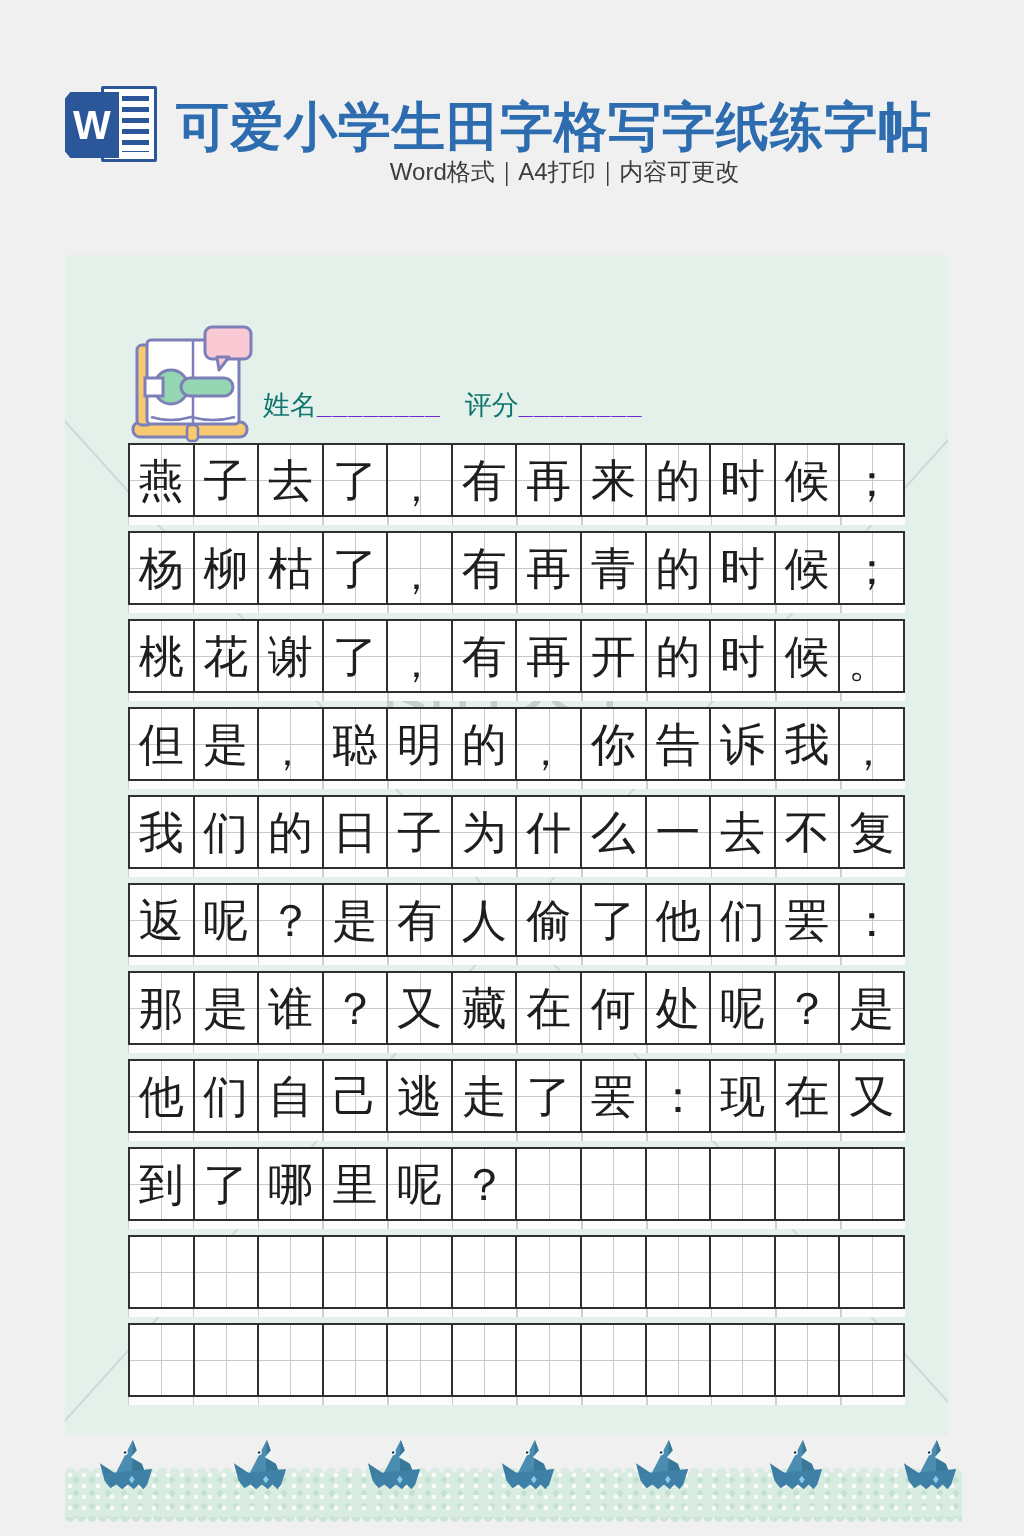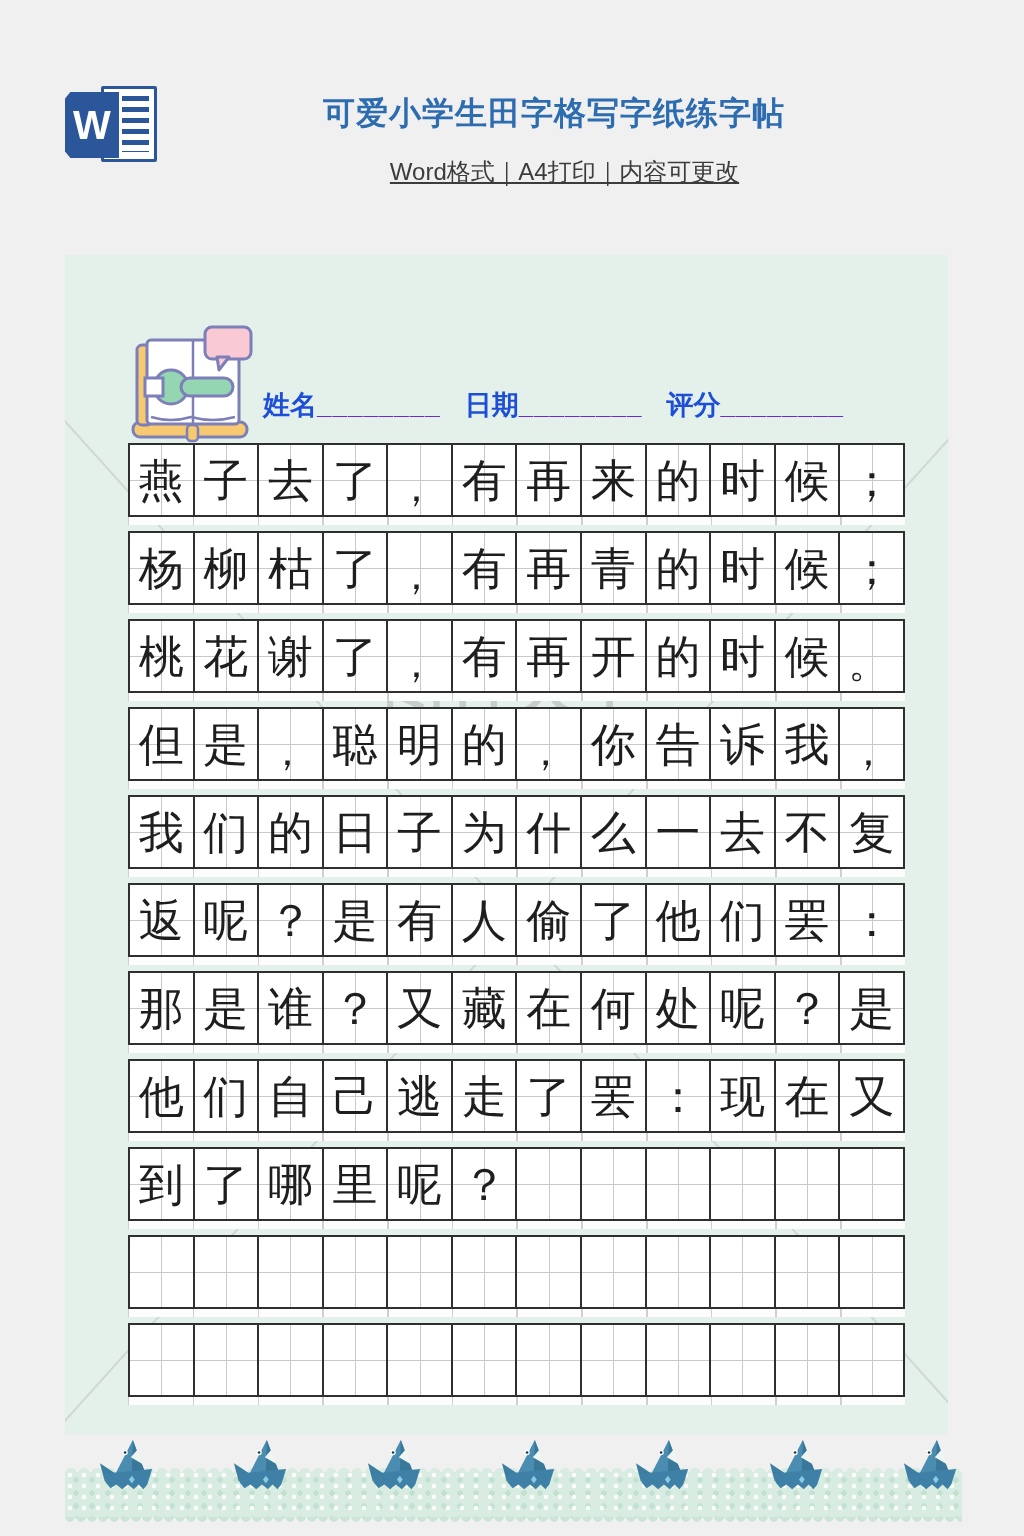--- a/index.html
+++ b/index.html
@@ -20,25 +20,25 @@
   }
   .word-icon .panel{
     position:absolute;left:0;top:8px;width:54px;height:66px;
     background:#2b579a;
     clip-path:polygon(10% 0,100% 0,100% 100%,10% 100%,0 90%,0 10%);
     display:flex;align-items:center;justify-content:center;
   }
   .word-icon .panel span{color:#fff;font-size:40px;font-weight:bold;line-height:1;}
   .page-title{
     position:absolute;left:100px;right:16px;top:92px;text-align:center;
-    font-size:32px;font-weight:bold;color:#2e6cb0;letter-spacing:1px;
+    font-size:53px;font-weight:bold;color:#2e6cb0;letter-spacing:1px;
   }
   .page-subtitle{
     position:absolute;left:105px;right:0;top:156px;text-align:center;
-    font-size:24px;color:#3c3c3c;text-decoration:underline;
+    font-size:24px;color:#3c3c3c;
   }
   
   .sheet{
     position:absolute;left:65px;top:255px;width:883px;height:1180px;
     background:#e4f0ea;overflow:hidden;
   }
   .diag{position:absolute;width:1420px;height:2px;background:rgba(165,165,165,.32);
     left:-260px;top:665px;transform-origin:center;}
   .diag.a{transform:rotate(48deg);}
   .diag.b{transform:rotate(-48deg);}
@@ -48,21 +48,21 @@
     letter-spacing:4px;filter:blur(.6px);
   }
   
   .book-icon{position:absolute;left:60px;top:70px;width:132px;height:118px;}
   
   .fields{
     position:absolute;left:198px;top:132px;width:665px;
     display:flex;gap:24px;align-items:baseline;
   }
   .field{white-space:nowrap;}
-  .field .lbl{font-size:27px;font-weight:bold;color:#1d4ed8;}
+  .field .lbl{font-size:27px;font-weight:normal;color:#0f766e;}
   .field .line{font-size:26px;font-weight:bold;color:#6d28d9;letter-spacing:1px;}
   
   .grid{position:absolute;left:63px;top:188px;width:777px;}
   .row-block{
     display:flex;height:70px;background:#fff;
     border:2px solid #2f2f2f;box-sizing:content-box;
   }
   .cell{
     flex:1;position:relative;border-right:2px solid #2f2f2f;
     display:flex;align-items:center;justify-content:center;
@@ -140,23 +140,20 @@
     <rect x="20" y="53" width="18" height="18" fill="#ffffff" stroke="#7d7fb8" stroke-width="3"></rect>
     <rect x="56" y="53" width="52" height="18" rx="9" fill="#93d6b1" stroke="#7d7fb8" stroke-width="3"></rect>
 
     <rect x="80" y="2" width="46" height="32" rx="7" fill="#f9c9d4" stroke="#7d7fb8" stroke-width="3"></rect>
     <polygon points="92,32 104,32 94,45" fill="#f9c9d4" stroke="#7d7fb8" stroke-width="3" stroke-linejoin="round"></polygon>
   </svg>
 
   <div class="fields">
     <span class="field">
       <span class="lbl">姓名</span><span class="line">________</span>
-    </span>
-    <span class="field">
-      <span class="lbl">日期</span><span class="line">________</span>
     </span>
     <span class="field">
       <span class="lbl">评分</span><span class="line">________</span>
     </span>
   </div>
 
   <div class="grid" id="practice-grid">
       <div>
         <div class="row-block">
           <div class="cell">

